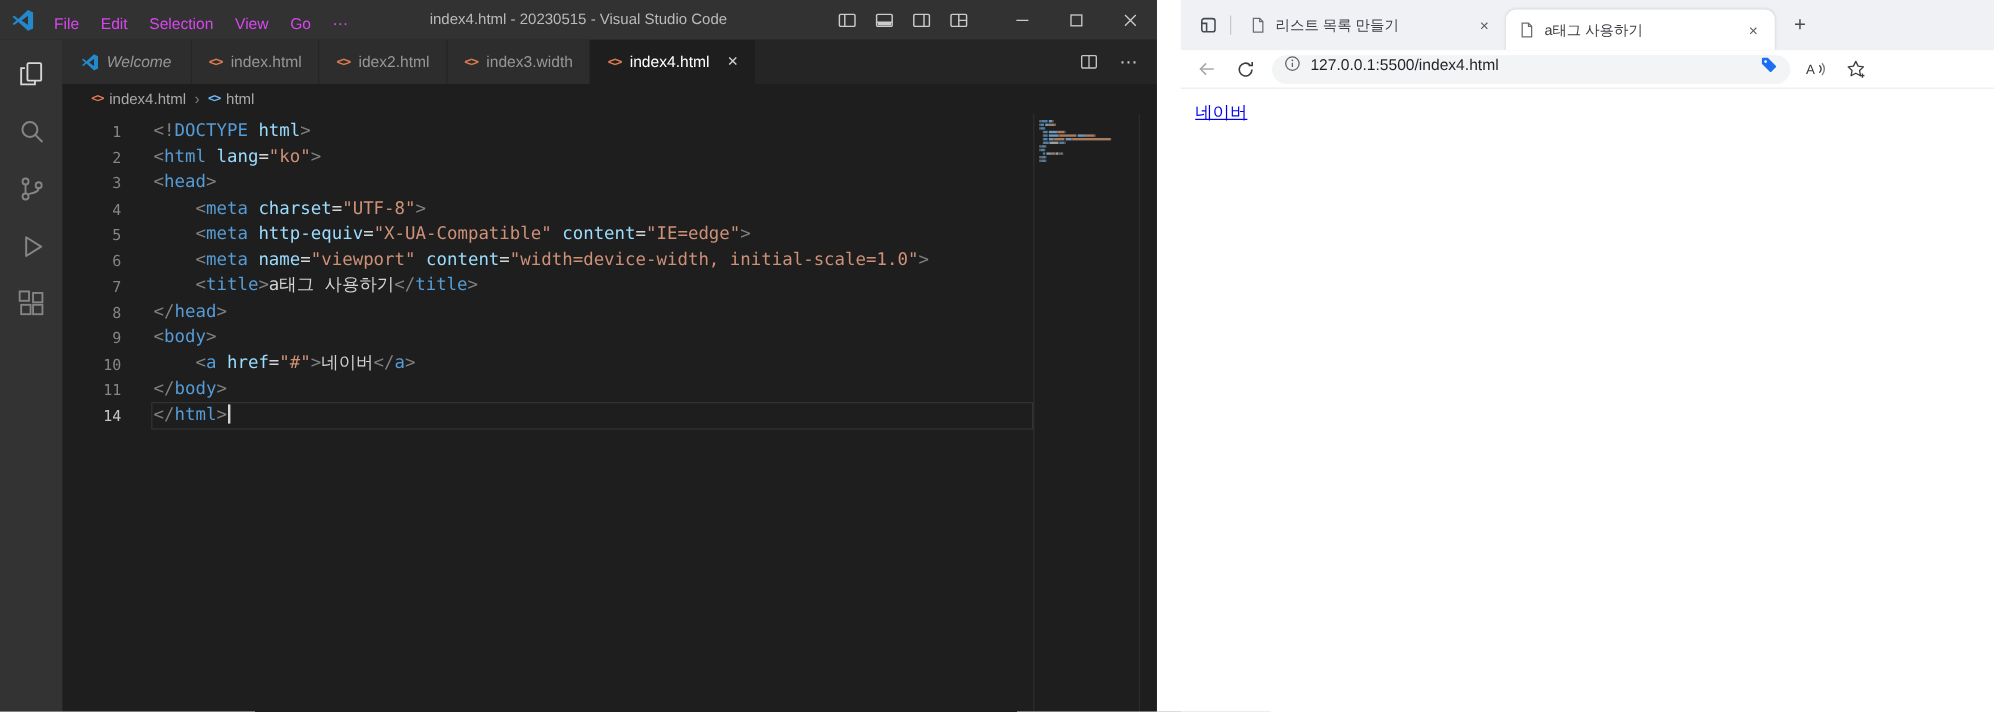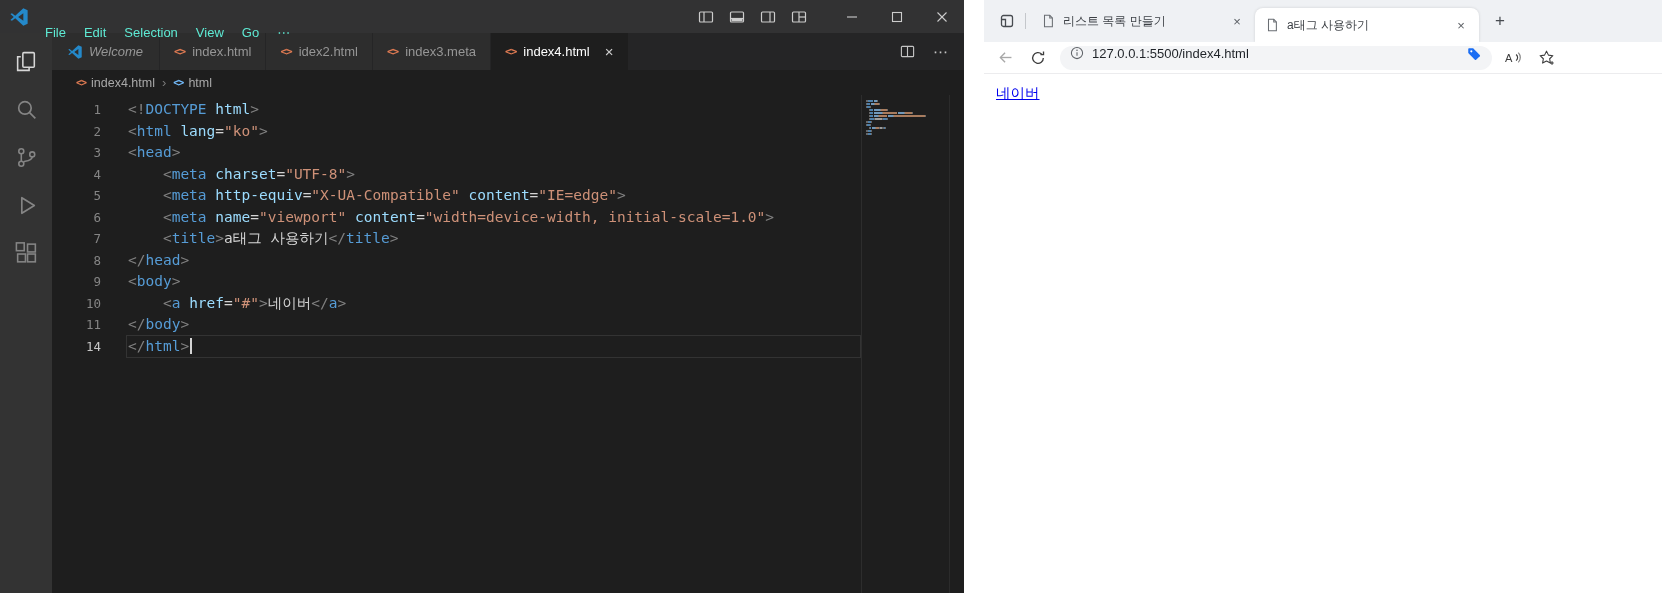--- a/index.html
+++ b/index.html
@@ -5,21 +5,21 @@
   * { margin:0; padding:0; box-sizing:border-box; }
   html,body { width:1662px; height:593px; overflow:hidden; font-family:"Liberation Sans",sans-serif; background:#fff; }
   .screen { position:relative; width:1662px; height:593px; }
 
   
   .vscode { position:absolute; left:0; top:0; width:964px; height:593px; background:#1e1e1e; }
 
   .titlebar { position:absolute; left:0; top:0; right:0; height:33px; background:#323233; display:flex; align-items:center; z-index:5; }
   .vsc-logo { width:18px; height:18px; margin-left:10px; flex:none; }
   .menus { display:flex; margin-left:8px; }
-  .menu-item { color:#5eead4; font-size:13px; padding:16px 9px; height:33px; line-height:33px; cursor:default; }
+  .menu-item { color:#d946ef; font-size:13px; padding:3px 9px; height:33px; line-height:33px; cursor:default; }
   .win-title { position:absolute; left:50%; top:0; transform:translateX(-50%); height:33px; line-height:33px; color:#bababa; font-size:12.5px; white-space:nowrap; }
   .tb-right { position:absolute; right:0; top:0; height:33px; display:flex; align-items:center; }
   .layout-icons { display:flex; gap:15px; margin-right:22px; align-items:center; }
   .layout-icons svg { display:block; }
   .win-controls { display:flex; }
   .win-btn { width:45px; height:33px; display:flex; align-items:center; justify-content:center; color:#cccccc; }
 
   .activitybar { position:absolute; left:0; top:33px; bottom:0; width:52px; background:#333333; display:flex; flex-direction:column; align-items:center; padding-top:4px; z-index:4; }
   .act-icon { width:52px; height:48px; display:flex; align-items:center; justify-content:center; color:#858585; }
   .act-icon.lit { color:#d7d7d7; }
@@ -96,20 +96,21 @@
         <path fill="#2489ca" d="M74 2 29 43 11 29 2 33 21 50 2 67l9 4 18-14 45 41 24-11V13L74 2zm0 27v42L45 50 74 29z"></path>
       </svg>
       <div class="menus">
         <span class="menu-item">File</span>
         <span class="menu-item">Edit</span>
         <span class="menu-item">Selection</span>
         <span class="menu-item">View</span>
         <span class="menu-item">Go</span>
         <span class="menu-item">⋯</span>
       </div>
+      <span class="win-title">index4.html - 20230515 - Visual Studio Code</span>
       <div class="tb-right">
         <div class="layout-icons">
           <svg width="16" height="16" viewBox="0 0 16 16">
               <rect x="1.5" y="3" width="13" height="10" rx="1" fill="none" stroke="#cccccc" stroke-width="1.2"></rect>
               <line x1="6" y1="3" x2="6" y2="13" stroke="#cccccc" stroke-width="1.2"></line>
             </svg>
           <svg width="16" height="16" viewBox="0 0 16 16">
               <rect x="1.5" y="3" width="13" height="10" rx="1" fill="none" stroke="#cccccc" stroke-width="1.2"></rect>
               <line x1="1.5" y1="9.5" x2="14.5" y2="9.5" stroke="#cccccc" stroke-width="1.2"></line>
               <rect x="2.5" y="10" width="11" height="2.2" fill="#cccccc"></rect>
@@ -192,21 +193,21 @@
       <div class="etab">
         <span class="tab-icon-html">&lt;&gt;</span>
         <span class="label">index.html</span>
       </div>
       <div class="etab">
         <span class="tab-icon-html">&lt;&gt;</span>
         <span class="label">idex2.html</span>
       </div>
       <div class="etab">
         <span class="tab-icon-html">&lt;&gt;</span>
-        <span class="label">index3.meta</span>
+        <span class="label">index3.width</span>
       </div>
       <div class="etab active">
         <span class="tab-icon-html">&lt;&gt;</span>
         <span class="label">index4.html</span>
         <span class="close">×</span>
       </div>
       <div class="tabbar-actions">
         <svg width="15" height="15" viewBox="0 0 16 16">
             <rect x="1.5" y="2.5" width="13" height="11" rx="1" fill="none" stroke="#c5c5c5" stroke-width="1.2"></rect>
             <line x1="8" y1="2.5" x2="8" y2="13.5" stroke="#c5c5c5" stroke-width="1.2"></line>

